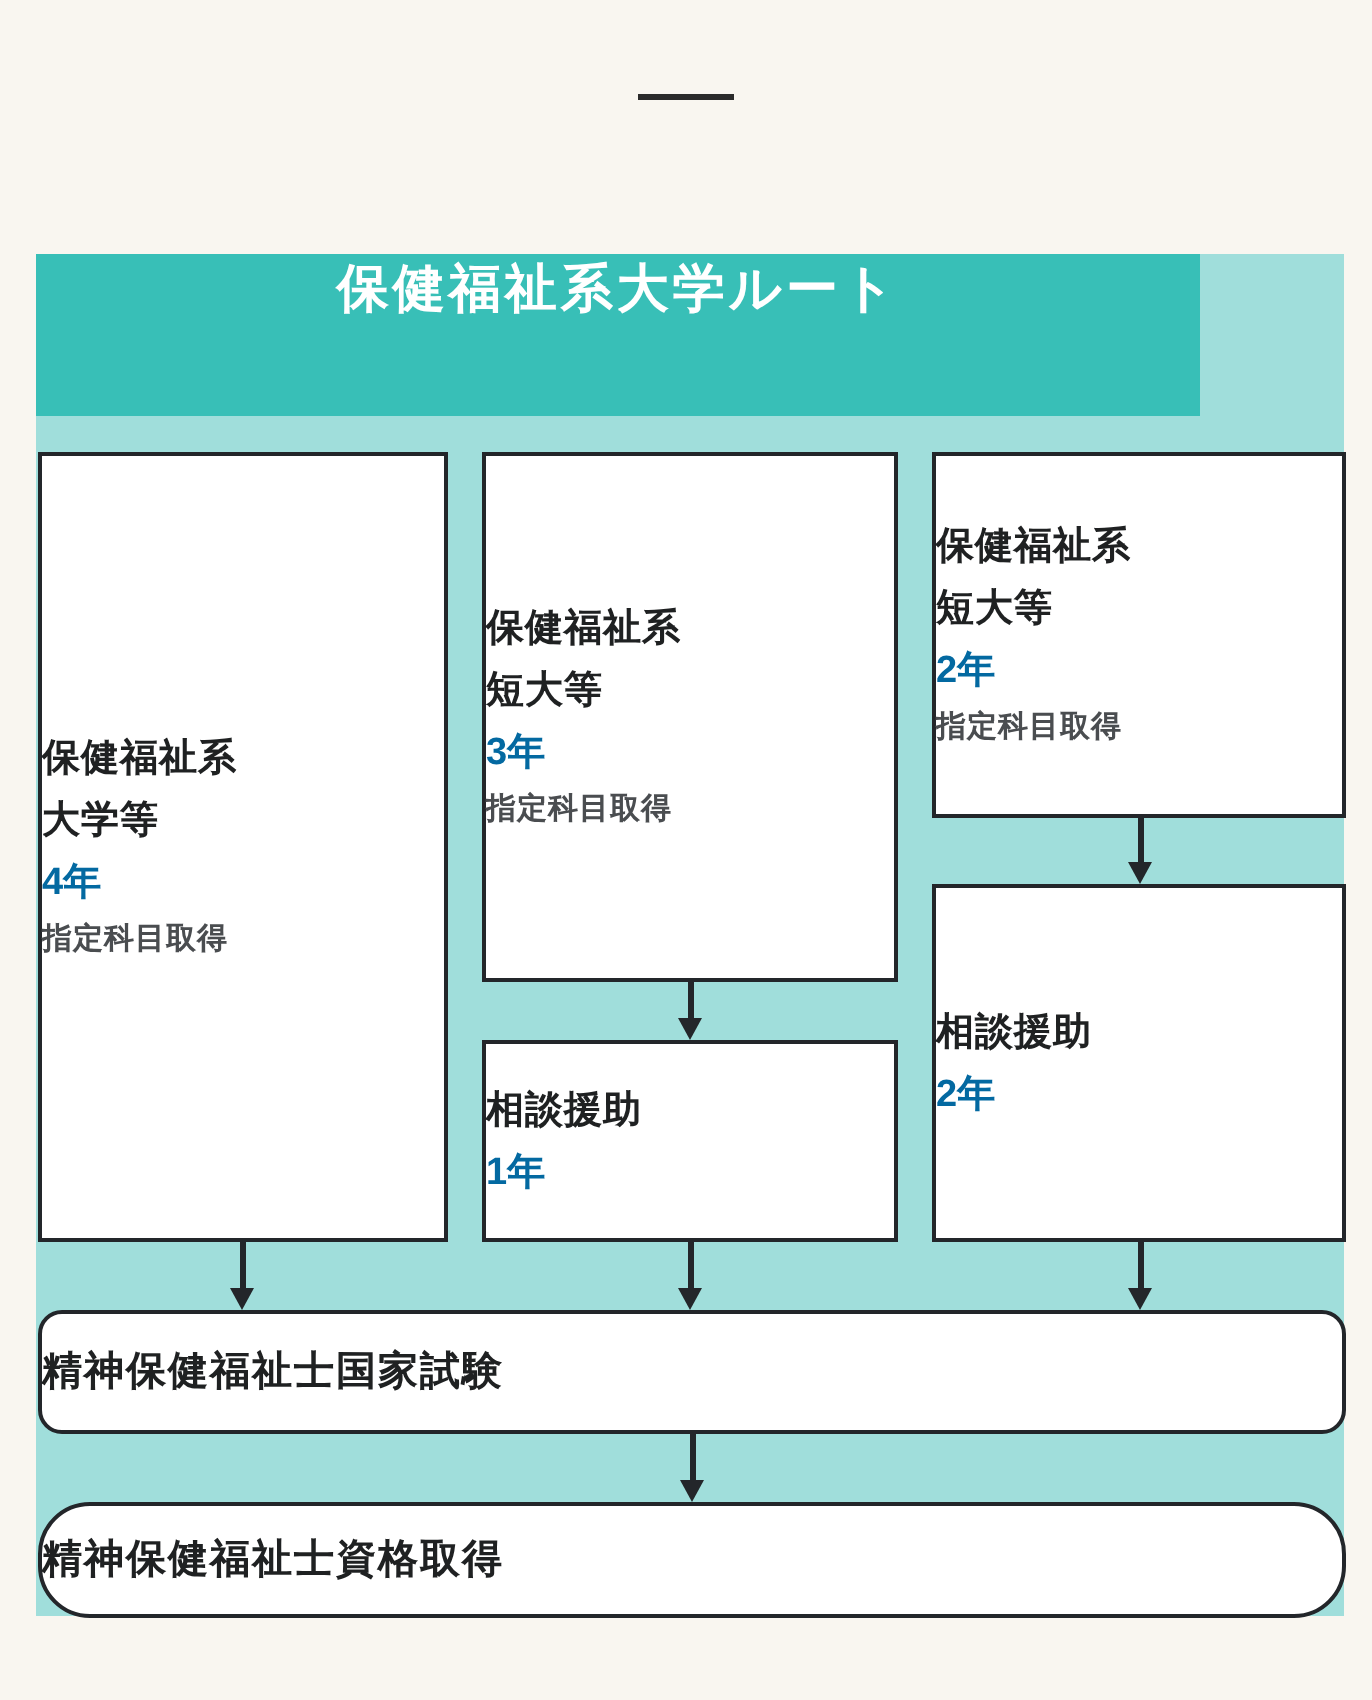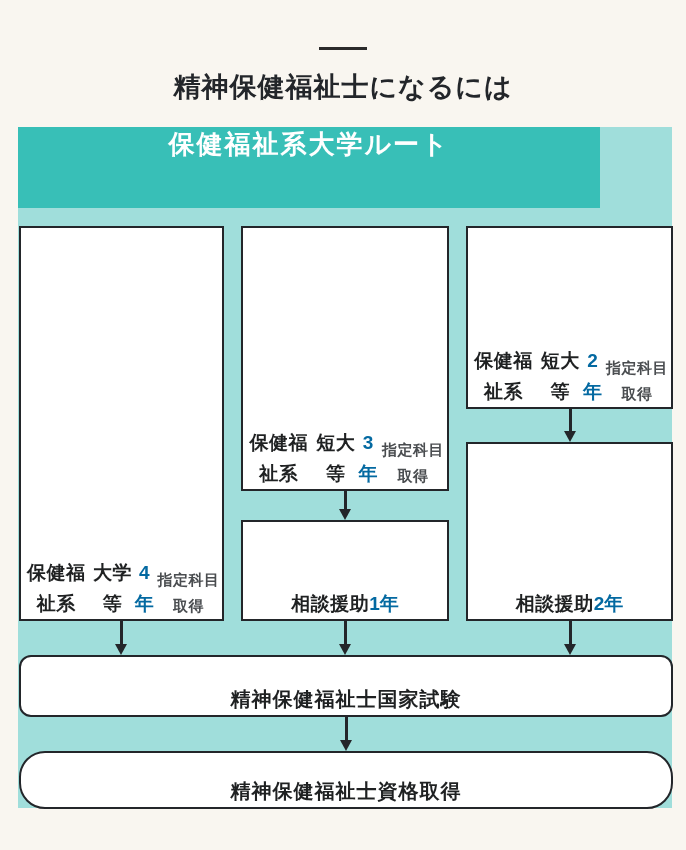--- a/index.html
+++ b/index.html
@@ -40,22 +40,22 @@
   .route-header-label{
     color:#ffffff;font-size:26px;font-weight:bold;letter-spacing:2px;
   }
 
   
   .node{
     position:absolute;
     background:#ffffff;
     border:2px solid #23262a;
     box-sizing:border-box;
-    display:flex;flex-direction:row;
-    align-items:flex-end;justify-content:center;
+    display:flex;flex-direction:column;
+    align-items:flex-start;justify-content:center;
     text-align:center;
   }
   .node .line{
     font-size:19px;font-weight:bold;line-height:31px;color:#1f2122;
     letter-spacing:0.5px;
   }
   .node .years{
     font-size:19px;font-weight:bold;line-height:31px;color:#0369a1;
   }
   .node .sub{
@@ -104,21 +104,20 @@
   #arrow-ex-lic  {left:336px;top:717px;height:34px;}
   #arrow-ex-lic .shaft{height:24px;} #arrow-ex-lic .head{top:23px;}
 </style>
 </head>
 <body>
 
 <div id="page">
 
   <div class="divider"></div>
 
-  <div class="page-title">精神保健福祉士になるには</div>
 
   <div class="route-panel">
     <div class="route-header">
       <span class="route-header-label">保健福祉系大学ルート</span>
     </div>
   </div>
 
   <div class="node" id="box-univ">
     <span class="line">保健福祉系</span>
     <span class="line">大学等</span>

